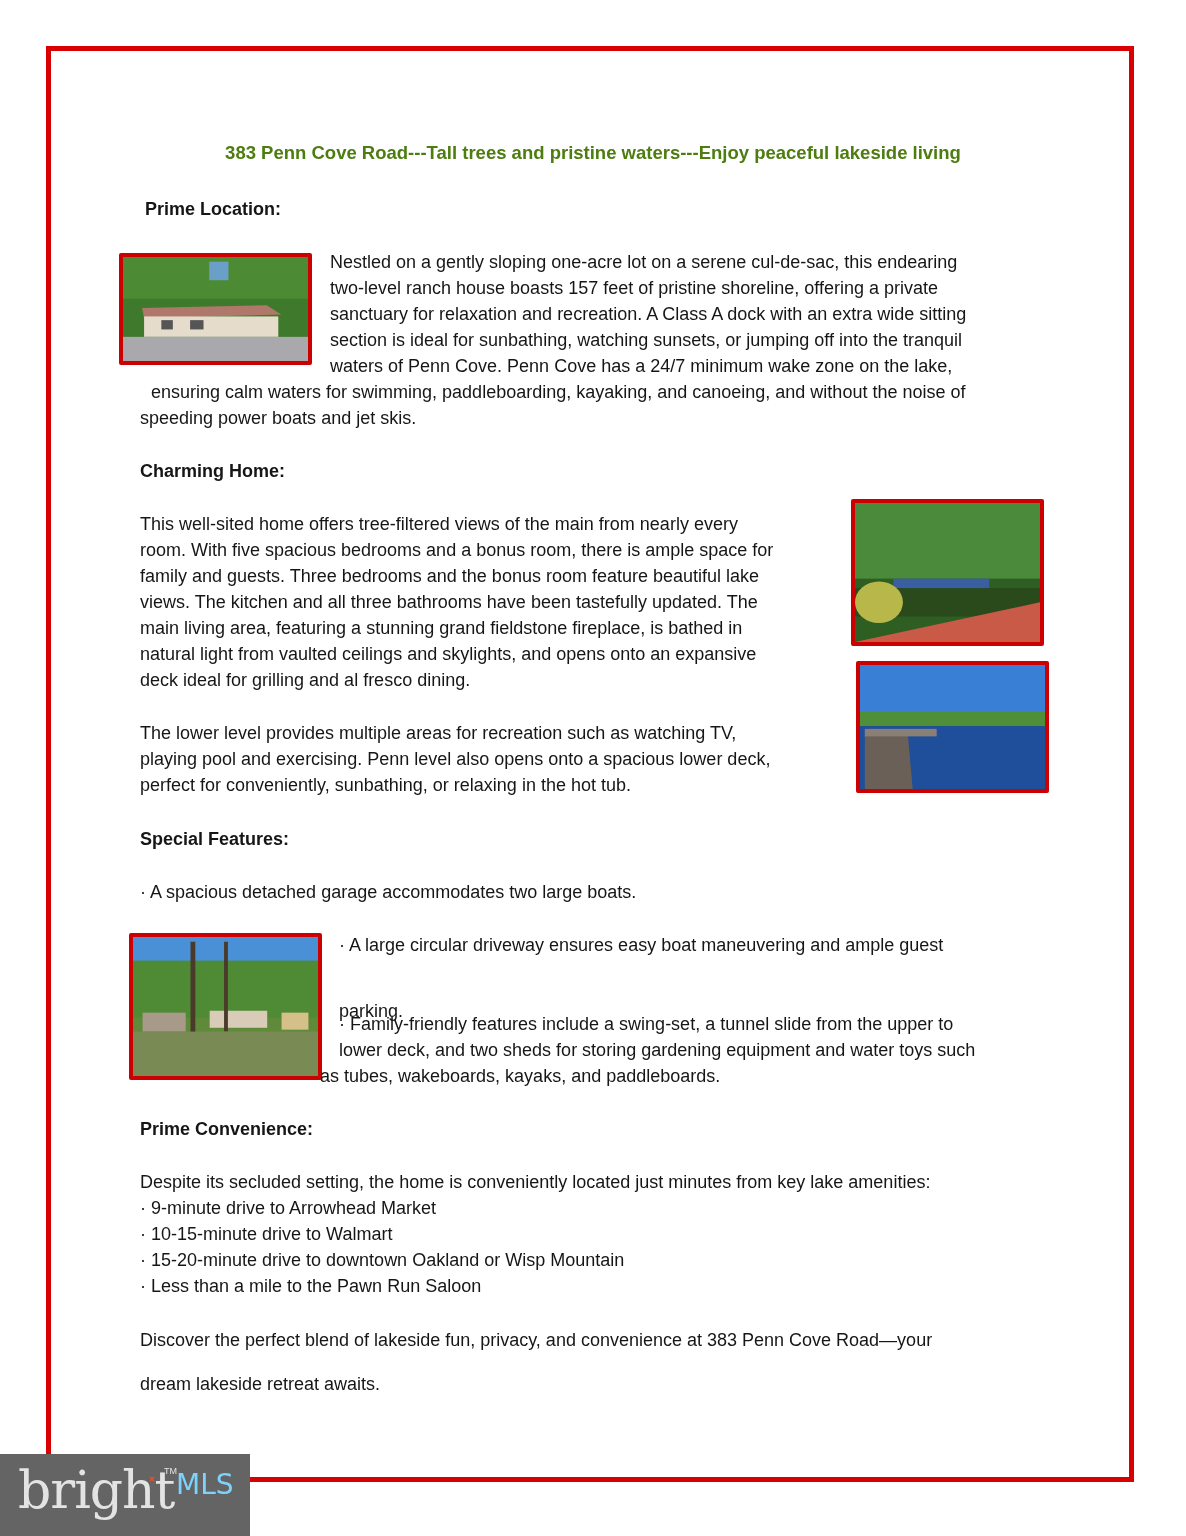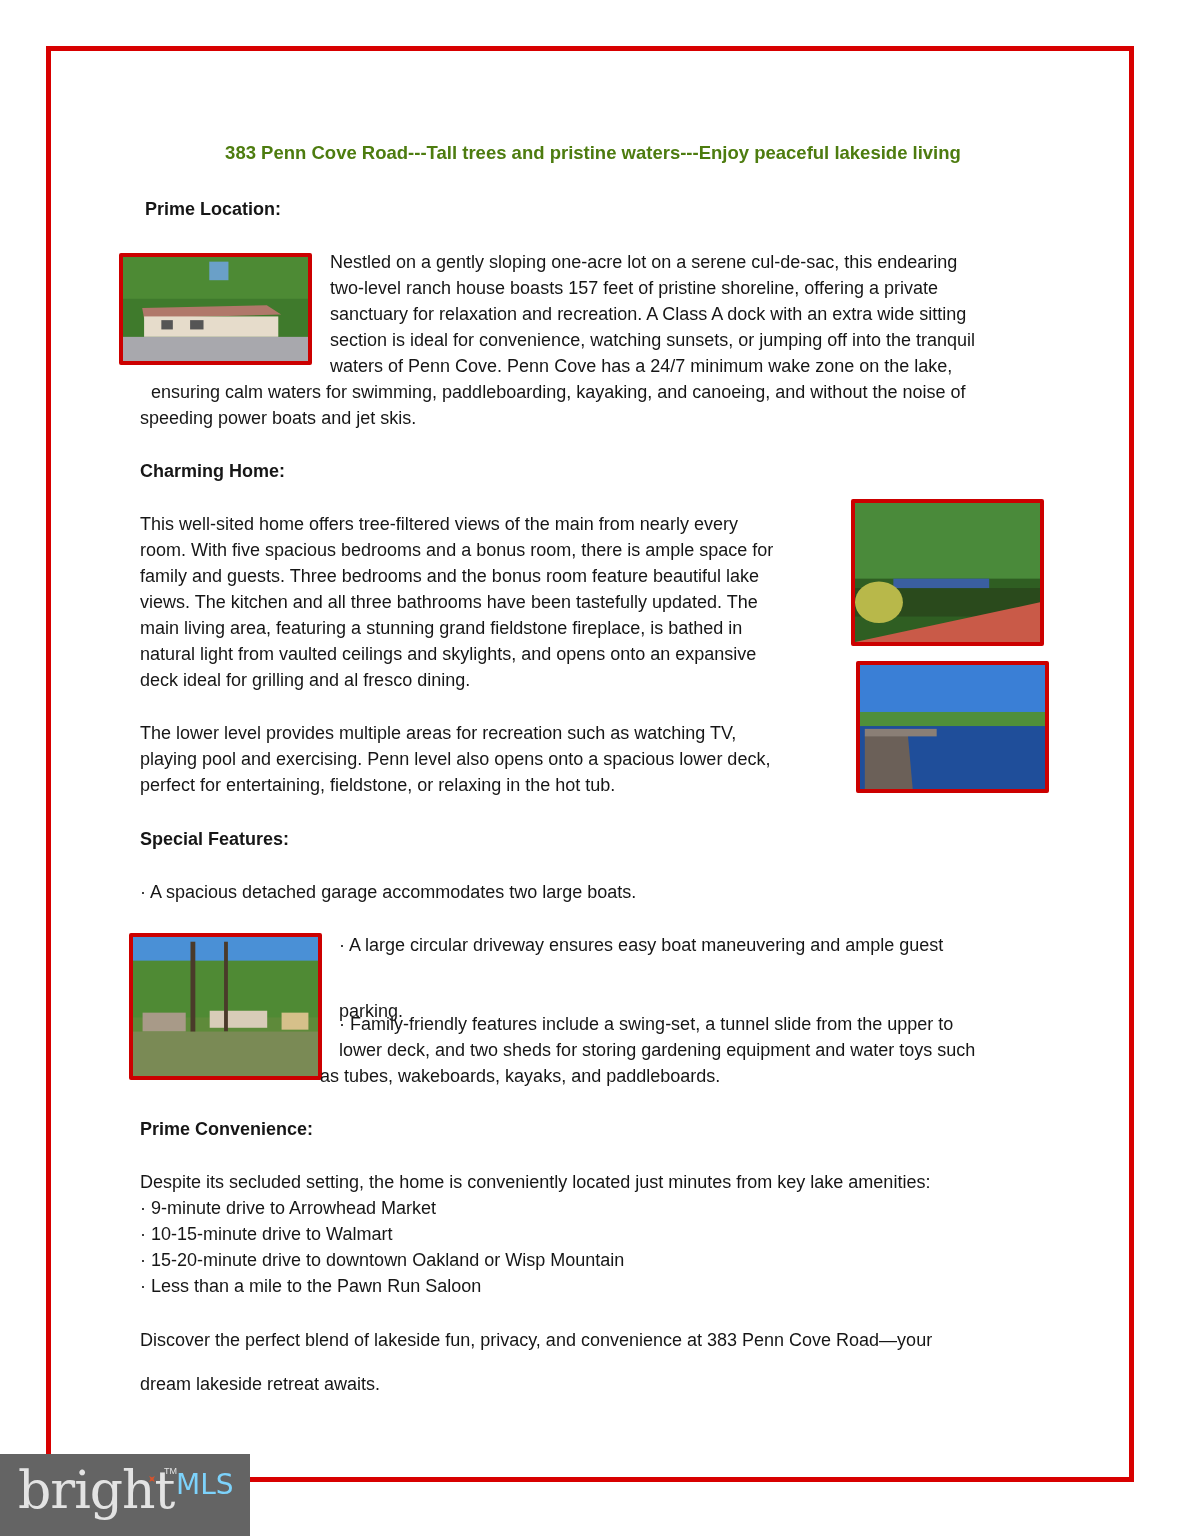--- a/index.html
+++ b/index.html
@@ -34,36 +34,36 @@
     <polygon points="20,55 150,52 165,62 22,66" fill="#b0786a"></polygon>
     <rect x="22" y="64" width="140" height="22" fill="#e6dccb"></rect>
     <rect x="40" y="68" width="12" height="10" fill="#555"></rect>
     <rect x="70" y="68" width="14" height="10" fill="#555"></rect>
     <rect x="0" y="86" width="193" height="26" fill="#a8a8ad"></rect>
   </svg>
 </div>
 <div class="t" style="left:330px;top:249px;">Nestled on a gently sloping one-acre lot on a serene cul-de-sac, this endearing</div>
 <div class="t" style="left:330px;top:275px;">two-level ranch house boasts 157 feet of pristine shoreline, offering a private</div>
 <div class="t" style="left:330px;top:301px;">sanctuary for relaxation and recreation. A Class A dock with an extra wide sitting</div>
-<div class="t" style="left:330px;top:327px;">section is ideal for convenience, watching sunsets, or jumping off into the tranquil</div>
+<div class="t" style="left:330px;top:327px;">section is ideal for sunbathing, watching sunsets, or jumping off into the tranquil</div>
 <div class="t" style="left:330px;top:353px;">waters of Penn Cove. Penn Cove has a 24/7 minimum wake zone on the lake,</div>
 <div class="t" style="left:132px;top:379px;margin-left:19px;">ensuring calm waters for swimming, paddleboarding, kayaking, and canoeing, and without the noise of</div>
 <div class="t" style="left:140px;top:405px;">speeding power boats and jet skis.</div>
 
 <div class="t b" style="left:140px;top:458px;">Charming Home:</div>
 <div class="t" style="left:140px;top:511px;">This well-sited home offers tree-filtered views of the main from nearly every</div>
 <div class="t" style="left:140px;top:537px;">room. With five spacious bedrooms and a bonus room, there is ample space for</div>
 <div class="t" style="left:140px;top:563px;">family and guests. Three bedrooms and the bonus room feature beautiful lake</div>
 <div class="t" style="left:140px;top:589px;">views. The kitchen and all three bathrooms have been tastefully updated. The</div>
 <div class="t" style="left:140px;top:615px;">main living area, featuring a stunning grand fieldstone fireplace, is bathed in</div>
 <div class="t" style="left:140px;top:641px;">natural light from vaulted ceilings and skylights, and opens onto an expansive</div>
 <div class="t" style="left:140px;top:667px;">deck ideal for grilling and al fresco dining.</div>
 <div class="t" style="left:140px;top:720px;">The lower level provides multiple areas for recreation such as watching TV,</div>
 <div class="t" style="left:140px;top:746px;">playing pool and exercising. Penn level also opens onto a spacious lower deck,</div>
-<div class="t" style="left:140px;top:772px;">perfect for entertaining, fieldstone, or relaxing in the hot tub.</div>
+<div class="t" style="left:140px;top:772px;">perfect for conveniently, sunbathing, or relaxing in the hot tub.</div>
 
 <div class="photo" style="left:851px;top:499px;width:193px;height:147px;">
   <svg viewBox="0 0 193 147" preserveAspectRatio="none">
     <rect width="193" height="147" fill="#2f5e22"></rect>
     <rect x="0" y="0" width="193" height="80" fill="#4a8a3a"></rect>
     <rect x="40" y="80" width="100" height="12" fill="#3a5fa0"></rect>
     <rect x="0" y="90" width="193" height="30" fill="#2a4a1c"></rect>
     <ellipse cx="25" cy="105" rx="25" ry="22" fill="#b8b84a"></ellipse>
     <polygon points="0,147 193,105 193,147" fill="#c95a48"></polygon>
   </svg>

